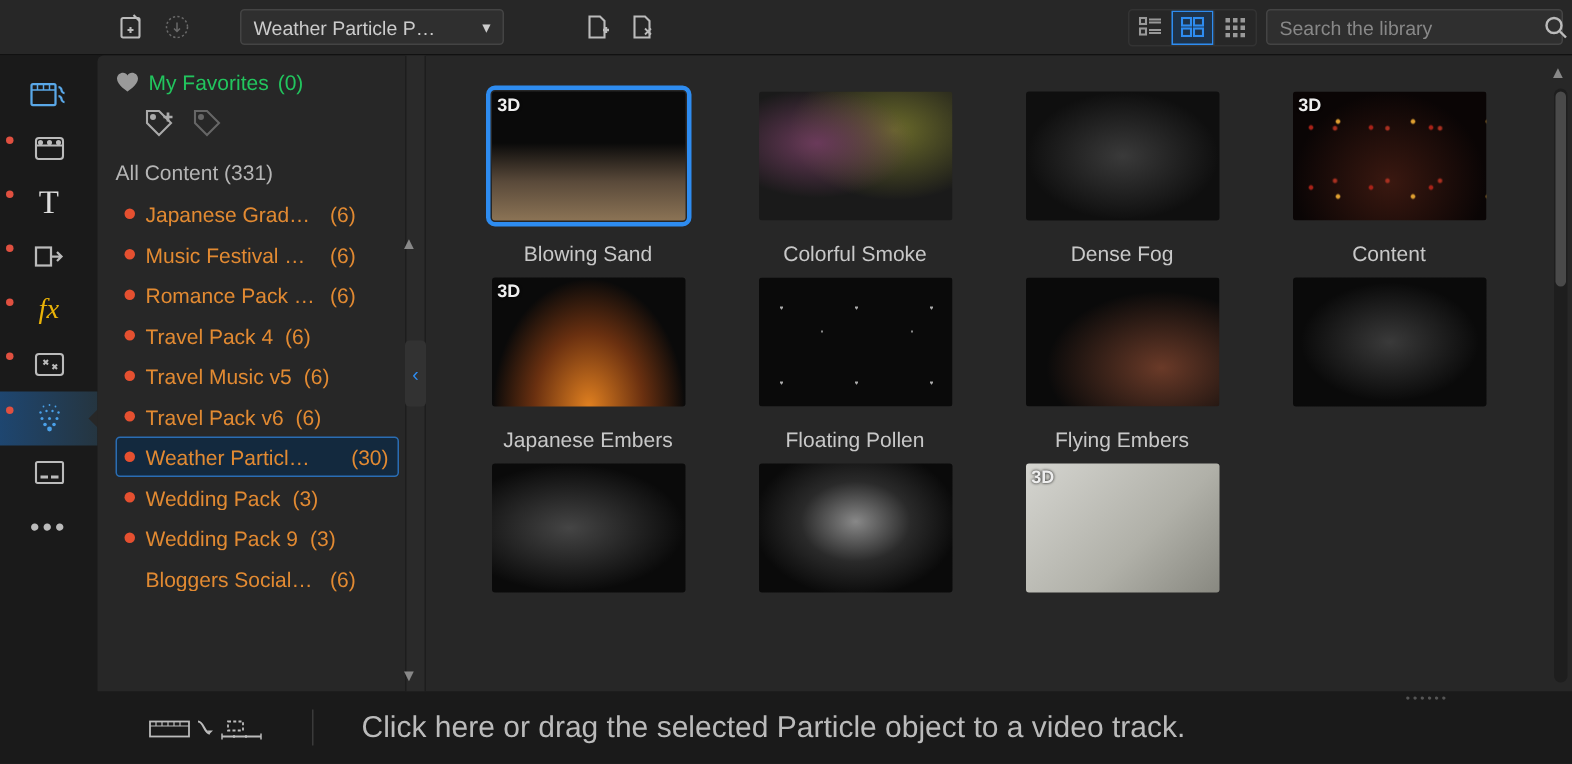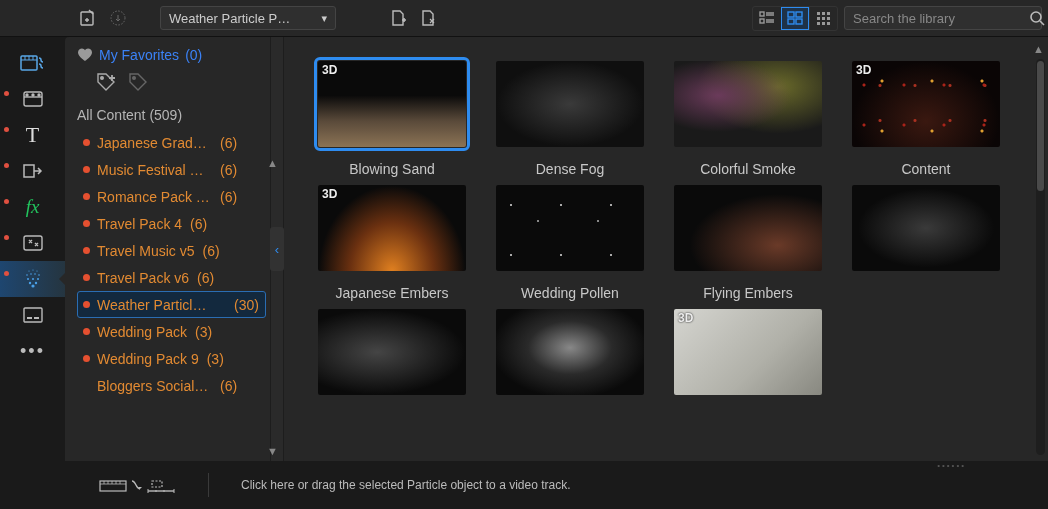--- a/index.html
+++ b/index.html
@@ -23,51 +23,51 @@
 
 .icon-strip { position: absolute; left: 0; top: 37px; width: 65px; height: 424px; background: #1a1a1a; display: flex; flex-direction: column; align-items: center; padding-top: 8px; }
 .strip-item { width: 65px; height: 36px; display: flex; align-items: center; justify-content: center; cursor: pointer; position: relative; font-size: 18px; color: #aaa; }
 .strip-item.active { background: linear-gradient(90deg, #1e4670, #253540); }
 .strip-item .arrow-in { position: absolute; right: -1px; width: 0; height: 0; border-top: 7px solid transparent; border-bottom: 7px solid transparent; border-right: 7px solid #272727; }
 .strip-item .tiny-dot { position: absolute; left: 4px; top: 10px; width: 5px; height: 5px; background: #e05040; border-radius: 50%; }
 
 
 .main { position: absolute; left: 65px; top: 37px; right: 0; height: 424px; background: #272727; display: flex; border-top-left-radius: 4px; }
 .tree { width: 205px; padding: 10px 0 0 12px; position: relative; }
-.fav-row { display: flex; align-items: center; gap: 6px; color: #3b82f6; font-size: 14px; }
+.fav-row { display: flex; align-items: center; gap: 6px; color: #22c55e; font-size: 14px; }
 .tag-row { display: flex; gap: 8px; margin: 8px 0 14px 18px; }
 .all-content { color: #b5b5b5; font-size: 14px; margin-bottom: 6px; }
 .cat-list { font-size: 14px; }
 .cat { height: 27px; display: flex; align-items: center; padding-left: 6px; cursor: pointer; border-radius: 3px; margin-right: 4px; white-space: nowrap; }
 .cat .dot { width: 7px; height: 7px; background: #e55030; border-radius: 50%; margin-right: 7px; flex-shrink: 0; }
 .cat .dot.off { background: transparent; width: 7px; margin-right: 7px; }
 .cat .lbl { color: #e28a32; white-space: nowrap; overflow: hidden; text-overflow: ellipsis; max-width: 115px; }
 .cat .cnt { color: #e28a32; margin-left: 8px; }
 .cat.selected { background: #13293e; border: 1px solid #2a6db3; padding-left: 5px; }
 .cat.selected .cnt { margin-left: auto; margin-right: 6px; }
 .tree-scroll-up { position: absolute; right: -8px; top: 120px; color: #888; font-size: 11px; }
 .tree-scroll-dn { position: absolute; right: -8px; bottom: 4px; color: #888; font-size: 11px; }
 
 .collapse-handle { width: 14px; background: #2a2a2a; display: flex; align-items: center; justify-content: center; cursor: pointer; border-left: 1px solid #1d1d1d; border-right: 1px solid #1d1d1d; }
 .collapse-handle .chev2 { color: #2e8cf0; font-size: 13px; }
 .collapse-handle .notch { position: absolute; width: 14px; height: 44px; background: #323232; border-radius: 3px; display: flex; align-items: center; justify-content: center; }
 
 .content { flex: 1; position: relative; overflow: hidden; }
 .grid { display: grid; grid-template-columns: repeat(4, 160px); gap: 8px 18px; padding: 24px 28px; }
 .card { display: flex; flex-direction: column; align-items: center; gap: 14px; cursor: pointer; }
-.thumb { width: 148px; height: 86px; background: #0a0a0a; border-radius: 2px; position: relative; overflow: hidden; }
+.thumb { width: 129px; height: 86px; background: #0a0a0a; border-radius: 2px; position: relative; overflow: hidden; }
 .thumb.selected { outline: 3px solid #2e8cf0; outline-offset: 1px; }
 .badge3d { position: absolute; left: 4px; top: 2px; color: #eee; font-size: 12px; font-weight: 600; text-shadow: 0 0 2px #000; }
 .card-label { color: #c8c8c8; font-size: 14px; text-align: center; }
 .content-scroll-up { position: absolute; right: 4px; top: 6px; color: #888; font-size: 11px; }
 .content-scroll { position: absolute; right: 3px; top: 22px; bottom: 6px; width: 9px; background: #1e1e1e; border-radius: 5px; }
 .content-scroll .thumb-bar { position: absolute; left: 1px; top: 2px; width: 7px; height: 130px; background: #4a4a4a; border-radius: 4px; }
 
 
-.status { position: absolute; left: 0; right: 0; bottom: 0; height: 48px; background: #1a1a1a; display: flex; align-items: center; padding-left: 98px; gap: 32px; color: #bbb; font-size: 12px; }
+.status { position: absolute; left: 0; right: 0; bottom: 0; height: 48px; background: #1a1a1a; display: flex; align-items: center; padding-left: 98px; gap: 32px; color: #bbb; font-size: 20px; }
 .status .divider { width: 1px; height: 24px; background: #3a3a3a; }
 .grip-top { position: absolute; right: 82px; top: 461px; color: #555; font-size: 8px; letter-spacing: 2px; }
 
 svg { display: block; }
 
 
 .t-sand { background: linear-gradient(to top, #8b7355 0%, #5a4a3a 30%, #0a0a0a 60%); }
 .t-smoke { background: radial-gradient(ellipse at 30% 40%, #6a3a5a 0%, transparent 50%), radial-gradient(ellipse at 70% 30%, #6a6a2a 0%, transparent 55%), #1a1a1a; }
 .t-fog { background: radial-gradient(ellipse at 50% 50%, #3a3a3a 0%, #0f0f0f 70%); }
 .t-embers { background: radial-gradient(circle at 30% 60%, #aa2218 1px, transparent 2px), radial-gradient(circle at 60% 40%, #e0a030 1px, transparent 2px), radial-gradient(circle at 80% 70%, #aa3020 1px, transparent 2px), radial-gradient(ellipse at 50% 70%, #3a1810 0%, #0a0505 70%); background-size: 40px 40px, 50px 50px, 35px 35px, 100% 100%; }
@@ -182,21 +182,21 @@
   </div>
   <div class="strip-item">
       <span class="tiny-dot"></span>
     <svg width="22" height="20" viewBox="0 0 22 20" fill="none" stroke="#bbb" stroke-width="1.5">
         <rect x="2" y="4" width="10" height="12"></rect>
         <path d="M12 10h6M16 7l3 3-3 3"></path>
       </svg>
   </div>
   <div class="strip-item">
       <span class="tiny-dot"></span>
-    <span style="font-style:italic;font-family:Georgia,serif;font-size:19px;color:#22c55e">fx</span>
+    <span style="font-style:italic;font-family:Georgia,serif;font-size:19px;color:#eab308">fx</span>
   </div>
   <div class="strip-item">
       <span class="tiny-dot"></span>
     <svg width="22" height="20" viewBox="0 0 22 20" fill="none" stroke="#bbb" stroke-width="1.4">
         <rect x="2" y="3" width="18" height="14" rx="2"></rect>
         <path d="M7 7l3 3M10 7l-3 3M13 10l3 3M16 10l-3 3"></path>
       </svg>
   </div>
   <div class="strip-item active">
       <span class="tiny-dot"></span>
@@ -249,21 +249,21 @@
         </span>
       <span>
           <svg width="22" height="22" viewBox="0 0 22 22" fill="none" stroke="#666" stroke-width="1.4">
             <path d="M3 3h8l8 8-8 8-8-8z"></path>
             <circle cx="7" cy="7" r="1.3" fill="#666"></circle>
           </svg>
         </span>
     </div>
     <div class="all-content">
       <span>All Content</span>
-      <span>(509)</span>
+      <span>(331)</span>
     </div>
     <div class="cat-list" id="cat-list">
         <div class="cat">
           <span class="dot"></span>
           <span class="lbl">Japanese Graduati…</span>
           <span class="cnt">(6)</span>
         </div>
         <div class="cat">
           <span class="dot"></span>
           <span class="lbl">Music Festival Pack</span>
@@ -322,42 +322,42 @@
 
   <div class="content">
     <div class="grid" id="grid">
         <div class="card">
           <div class="thumb t-sand selected">
             <span class="badge3d">3D</span>
           </div>
           <div class="card-label">Blowing Sand</div>
         </div>
         <div class="card">
+          <div class="thumb t-smoke"></div>
+          <div class="card-label">Colorful Smoke</div>
+        </div>
+        <div class="card">
           <div class="thumb t-fog"></div>
           <div class="card-label">Dense Fog</div>
-        </div>
-        <div class="card">
-          <div class="thumb t-smoke"></div>
-          <div class="card-label">Colorful Smoke</div>
         </div>
         <div class="card">
           <div class="thumb t-embers">
             <span class="badge3d">3D</span>
           </div>
           <div class="card-label">Content</div>
         </div>
         <div class="card">
           <div class="thumb t-firewood">
             <span class="badge3d">3D</span>
           </div>
           <div class="card-label">Japanese Embers</div>
         </div>
         <div class="card">
           <div class="thumb t-pollen"></div>
-          <div class="card-label">Wedding Pollen</div>
+          <div class="card-label">Floating Pollen</div>
         </div>
         <div class="card">
           <div class="thumb t-flying"></div>
           <div class="card-label">Flying Embers</div>
         </div>
         <div class="card">
           <div class="thumb t-cloud1"></div>
         </div>
         <div class="card">
           <div class="thumb t-cloud2"></div>

